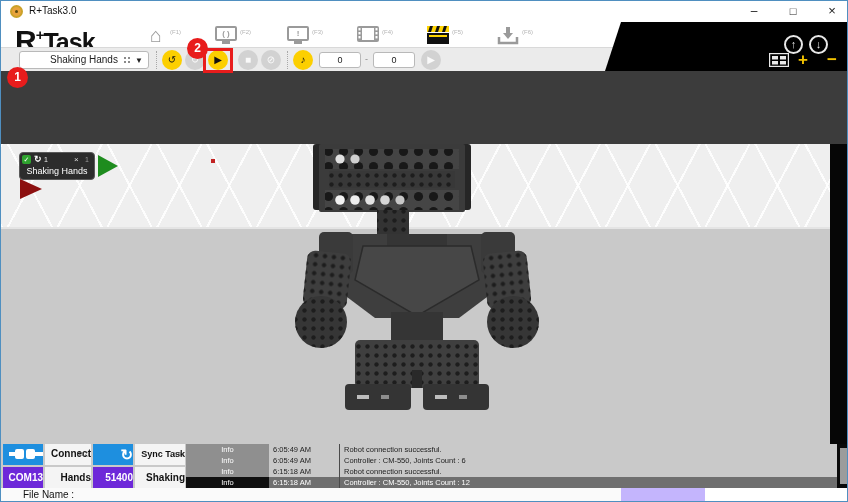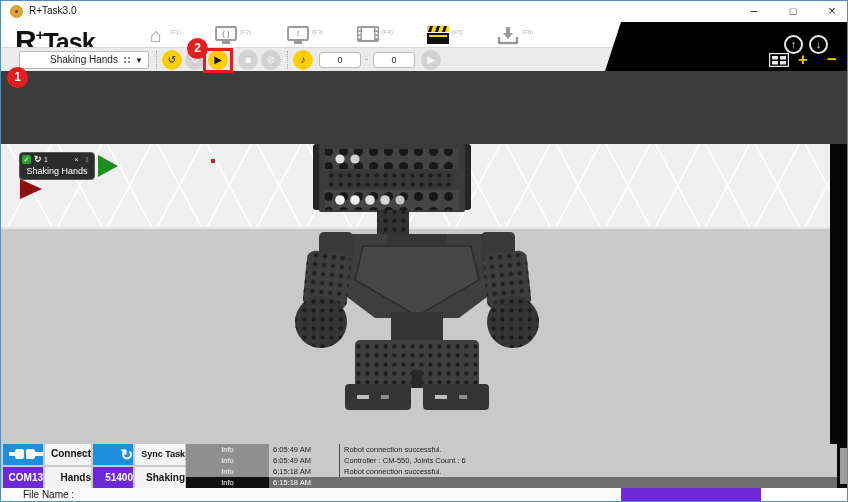--- a/index.html
+++ b/index.html
@@ -116,21 +116,21 @@
   .log-row { position:absolute; left:0; width:651px; height:11px; display:grid;
              grid-template-columns:83px 70px 1fr; font-size:7.5px; line-height:11px; color:#222; }
   .log-level { background:#8f8f8f; color:#fff; text-align:center; }
   .log-time { padding-left:4px; }
   .log-msg { padding-left:4px; border-left:1px solid #4a4a4a; }
   .log-row.active { background:#6f6f6f; color:#fff; }
   .log-row.active .log-level { background:#101010; }
   .scroll-thumb { position:absolute; left:839px; top:4px; width:7px; height:36px; background:#9c9c9c; }
 
   
-  .filebar { position:absolute; left:0; top:487px; width:760px; height:15px; background:#6d28d9;
+  .filebar { position:absolute; left:0; top:487px; width:704px; height:15px; background:#c4b5fd;
              border-bottom:2px solid #1d4f66; }
   .filebar-inner { position:absolute; left:0; top:0; width:620px; height:15px; background:#fafafa;
                    font-size:10px; color:#111; line-height:14px; padding-left:22px; }
 </style>
 </head>
 <body>
 
 <div class="window">
 
   <div class="titlebar">
@@ -344,20 +344,21 @@
         <span class="log-msg">Controller : CM-550, Joints Count : 6</span>
       </div>
       <div class="log-row" style="top:22px;">
         <span class="log-level">Info</span>
         <span class="log-time">6:15:18 AM</span>
         <span class="log-msg">Robot connection successful.</span>
       </div>
       <div class="log-row active" style="top:33px;">
         <span class="log-level">Info</span>
         <span class="log-time">6:15:18 AM</span>
+        <span class="log-msg">Controller : CM-550, Joints Count : 12</span>
       </div>
     </div>
     <div class="scroll-thumb"></div>
   </div>
 
   <div class="filebar">
     <div class="filebar-inner">File Name :</div>
   </div>
 
 </div>

